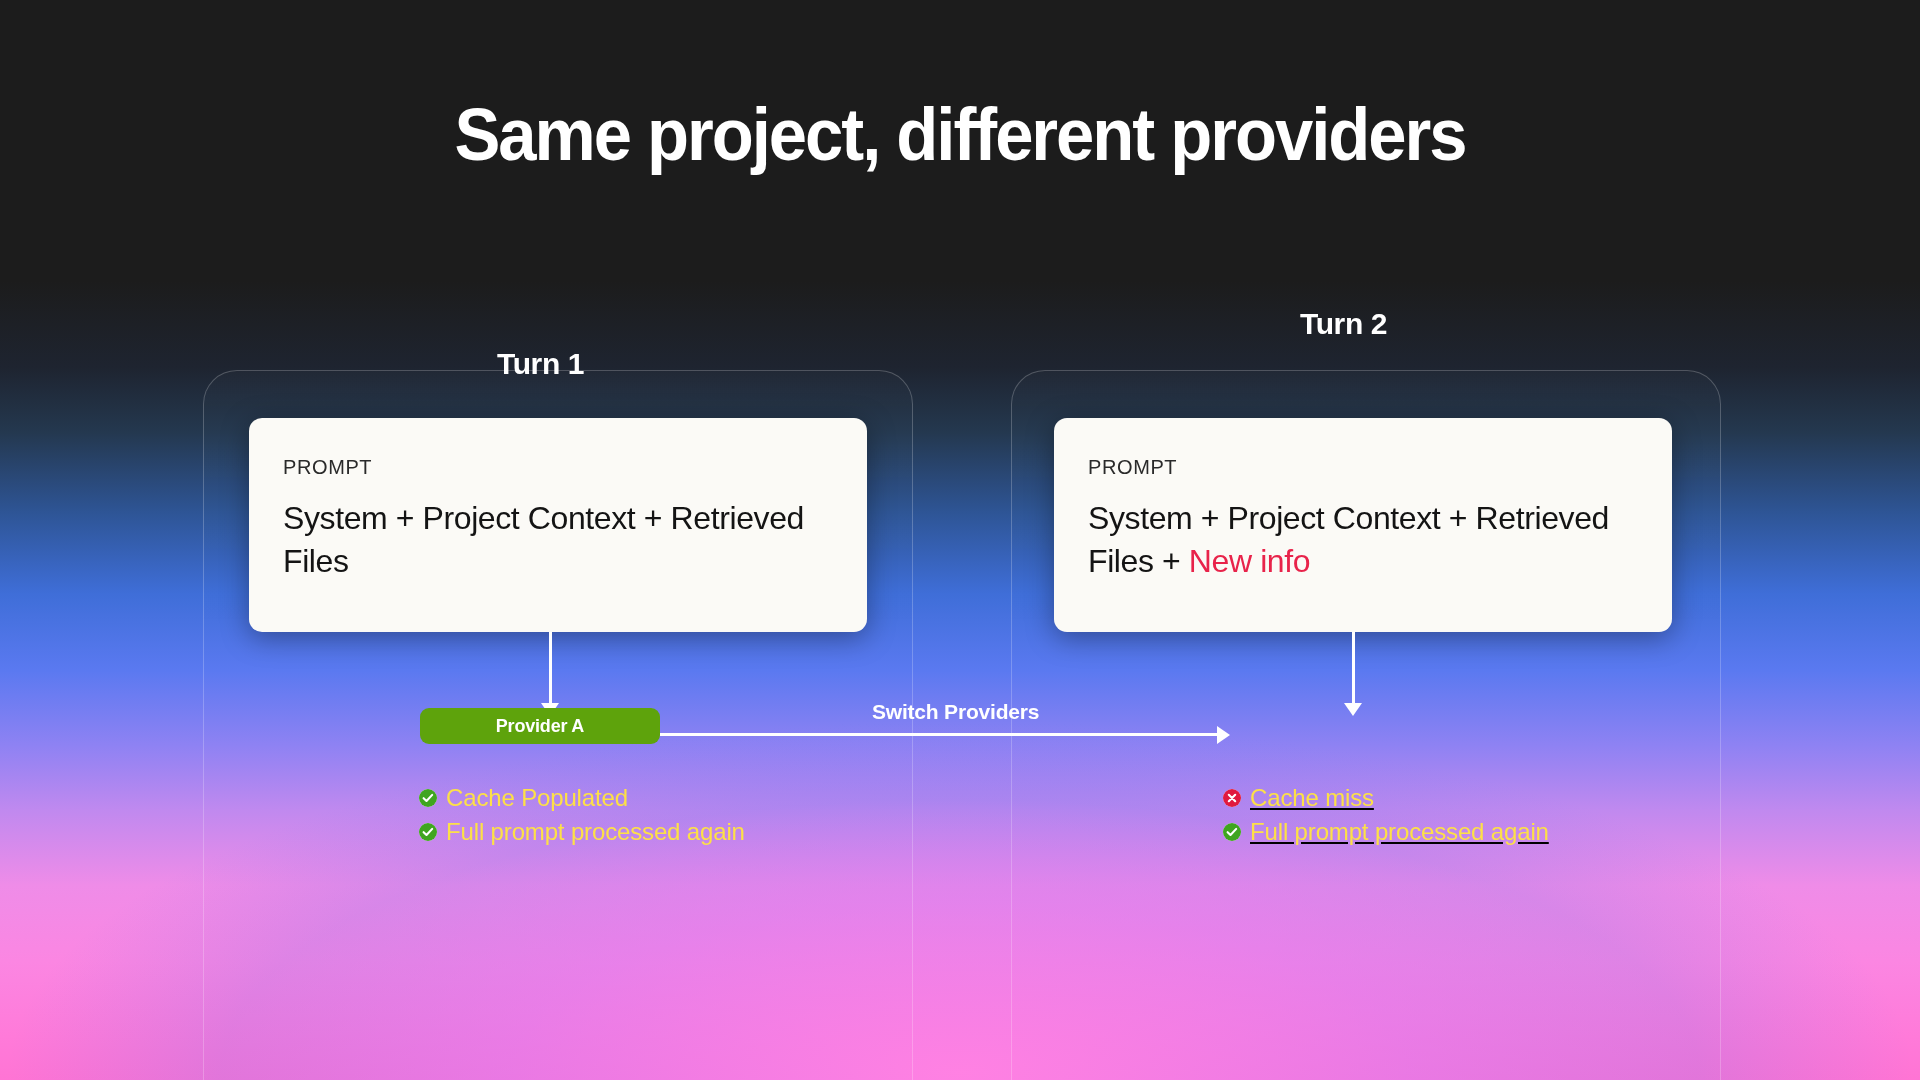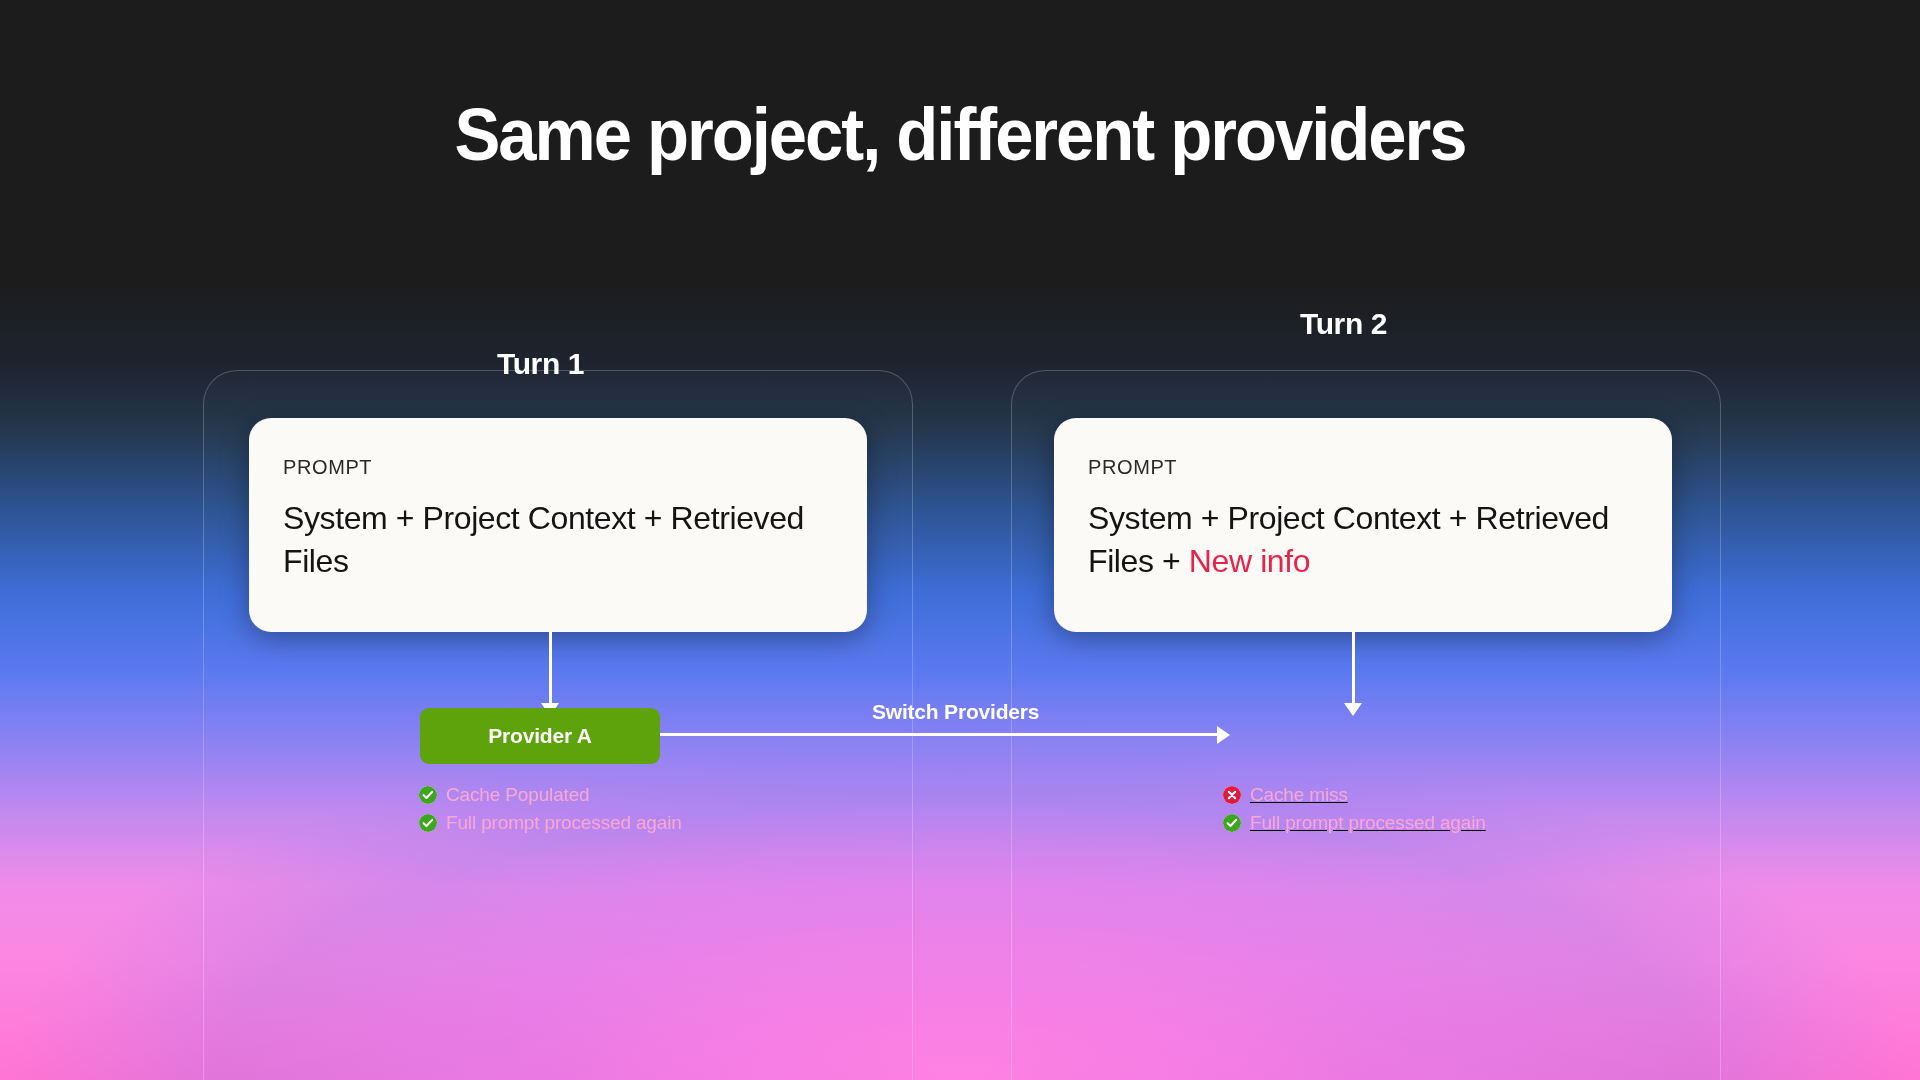--- a/index.html
+++ b/index.html
@@ -76,21 +76,21 @@
                  rgba(255,255,255,0.0) 40%,
                  rgba(255,255,255,0.0) 100%);
   }
   .panel.p1 { left:203px; top:370px; width:710px; height:710px; }
   .panel.p2 { left:1011px; top:370px; width:710px; height:710px; }
 
   
   .prompt-card {
     position:absolute;
     background:#fbfaf6;
-    border-radius:22px;
+    border-radius:13px;
     padding:38px 34px 30px 34px;
     box-shadow:0 6px 28px rgba(0,0,0,0.35);
   }
   .prompt-card.c1 { left:249px; top:418px; width:618px; height:214px; }
   .prompt-card.c2 { left:1054px; top:418px; width:618px; height:214px; }
 
   .prompt-kicker {
     font-size:20px;
     color:#2a2a2a;
     letter-spacing:0.6px;
@@ -141,42 +141,42 @@
     left:872px; top:700px;
     color:#ffffff;
     font-size:21px;
     font-weight:bold;
     letter-spacing:-0.2px;
   }
 
   
   .provider {
     position:absolute;
-    height:56px;
+    height:36px;
     border-radius:9px;
     display:flex; align-items:center; justify-content:center;
     color:#ffffff;
-    font-size:21px;
+    font-size:18px;
     font-weight:bold;
     letter-spacing:-0.2px;
   }
   .provider.a { left:420px; top:708px; width:240px; background:#5ea30c; }
   .provider.b { left:1224px; top:708px; width:240px; background:#e31b48; }
 
   
   .status-list { position:absolute; }
   .status-list.s1 { left:419px; top:784px; }
   .status-list.s2 { left:1223px; top:784px;text-decoration:underline; }
   .status-row {
     display:flex; align-items:center; gap:9px;
     margin-bottom:6px;
   }
   .status-row .txt {
-    color:#f9a8d4;
-    font-size:19px;
+    color:#fde047;
+    font-size:24px;
     letter-spacing:-0.15px;
     white-space:nowrap;
   }
   .badge {
     width:18px; height:18px; border-radius:50%;
     display:flex; align-items:center; justify-content:center;
     flex:0 0 18px;
     background:#ffffff;
   }
   .badge svg { display:block; }

